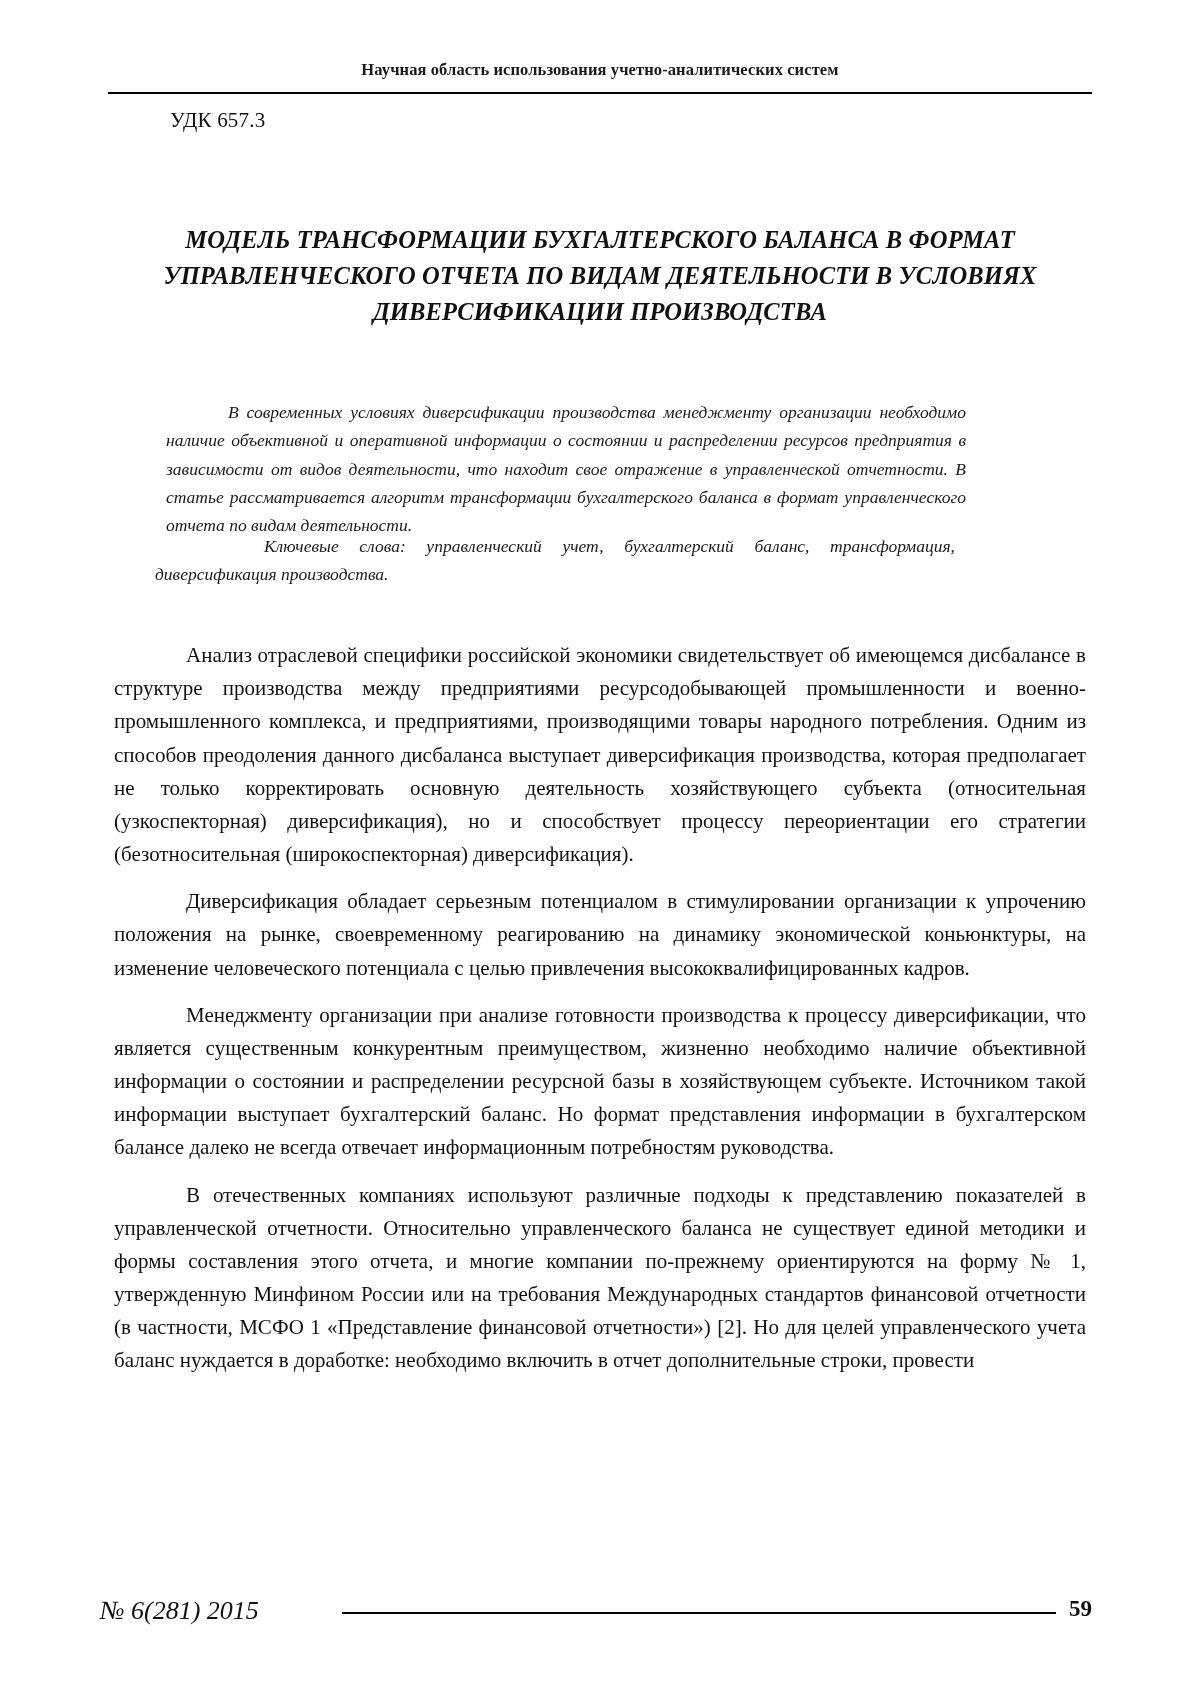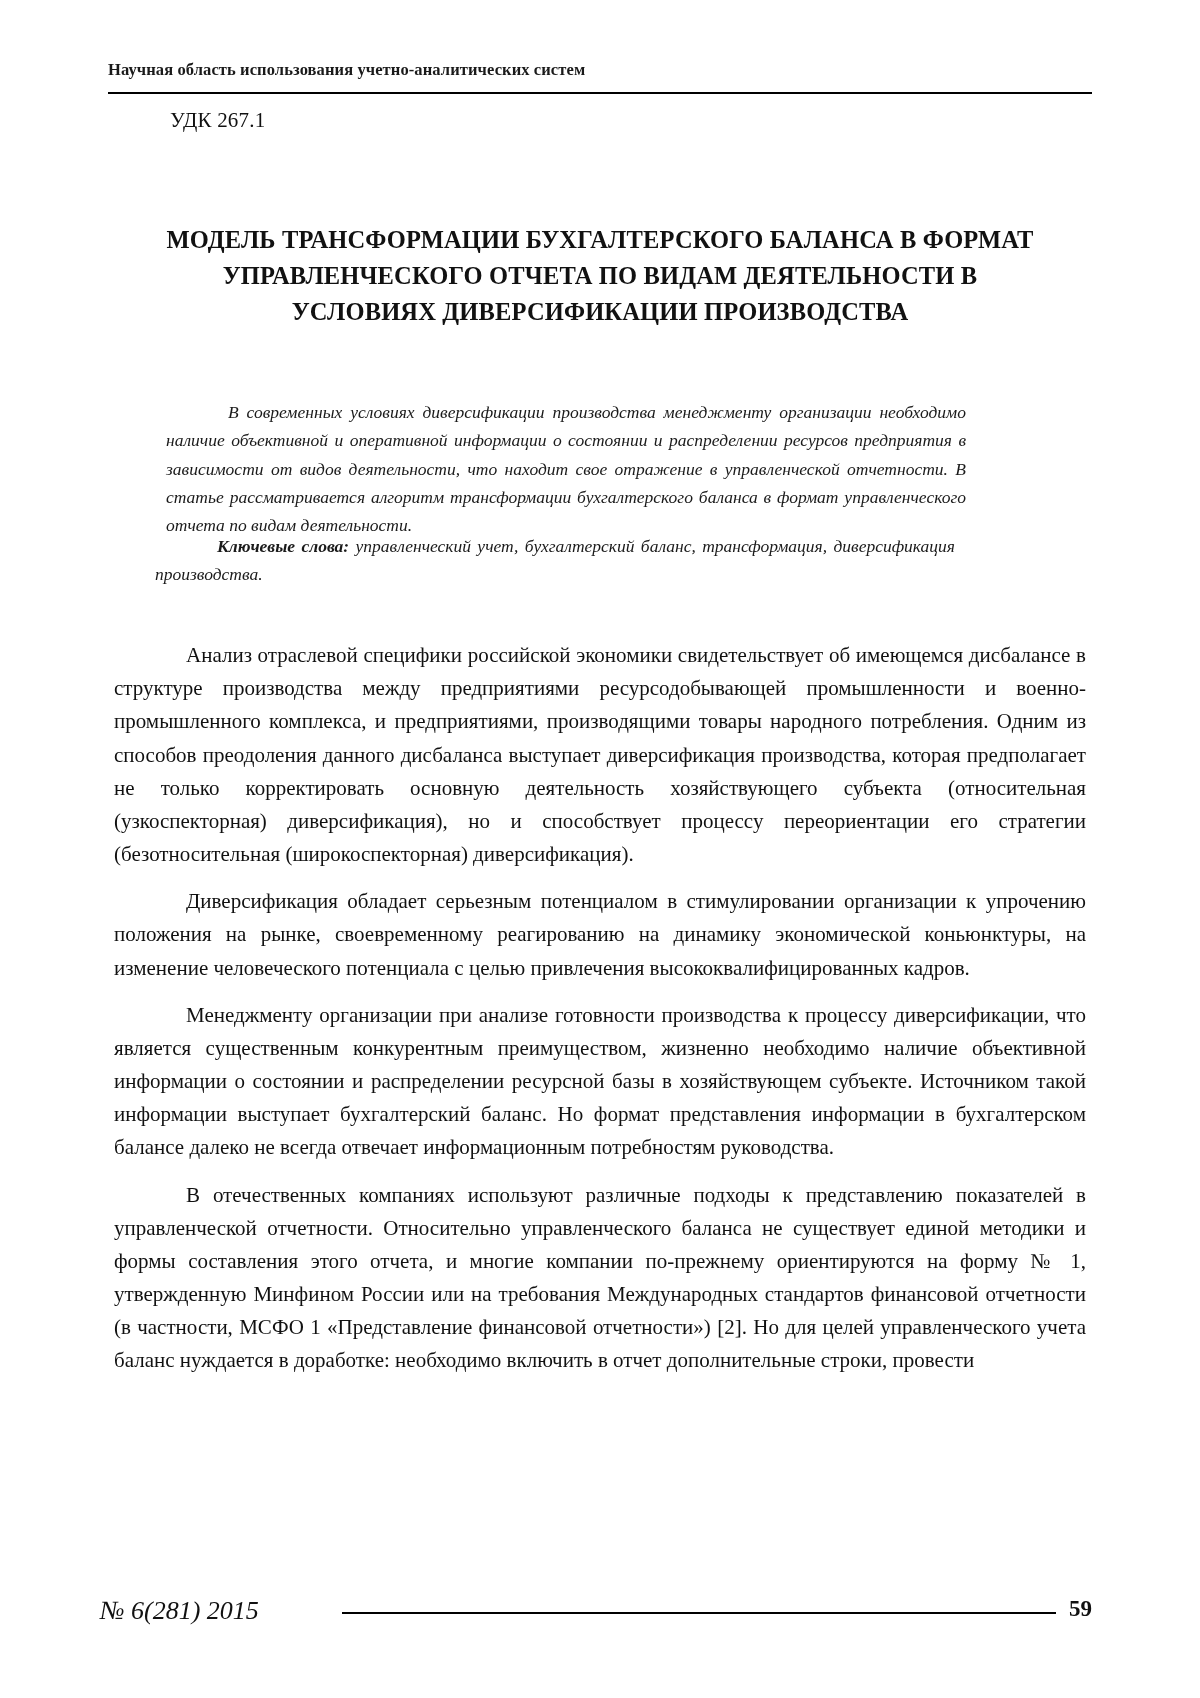--- a/index.html
+++ b/index.html
@@ -24,21 +24,21 @@
     box-sizing: border-box;
     padding: 0;
   }
 
   
   .running-head {
     position: absolute;
     left: 108px;
     top: 60px;
     width: 984px;
-    text-align: left;
+    text-align: center;
     font-family: "Liberation Serif", serif;
     font-weight: bold;
     font-size: 16.5px;
     letter-spacing: 0.1px;
     color: #1a1a1a;
   }
   .head-rule {
     position: absolute;
     left: 108px;
     top: 92px;
@@ -71,20 +71,21 @@
   .title {
     position: absolute;
     left: 150px;
     top: 222px;
     width: 900px;
     text-align: center;
     font-weight: bold;
     font-size: 24.5px;
     line-height: 1.47;
     letter-spacing: 0.15px;
+    font-style: italic;
   }
 
   
   .abstract {
     position: absolute;
     left: 155px;
     top: 398px;
     width: 800px;
     font-style: italic;
     font-size: 17.5px;
@@ -100,21 +101,22 @@
     top: 532px;
     width: 800px;
     font-style: italic;
     font-size: 17.5px;
     line-height: 1.62;
     text-align: justify;
     text-indent: 62px;
     color: #1a1a1a;
   }
   .keywords b {
-    font-weight: bold;
+    font-weight: normal;
+    margin-left: 47px;
   }
 
   
   .body-text {
     position: absolute;
     left: 100px;
     top: 625px;
     width: 1000px;
     font-size: 21px;
     line-height: 1.58;
@@ -158,21 +160,21 @@
   }
 </style>
 </head>
 <body>
 
 <div class="page">
 
   <div class="running-head">Научная область использования учетно-аналитических систем</div>
   <div class="head-rule"></div>
 
-  <div class="udc">УДК 267.1</div>
+  <div class="udc">УДК 657.3</div>
 
 
   <div class="title">МОДЕЛЬ ТРАНСФОРМАЦИИ БУХГАЛТЕРСКОГО БАЛАНСА В ФОРМАТ УПРАВЛЕНЧЕСКОГО ОТЧЕТА ПО ВИДАМ ДЕЯТЕЛЬНОСТИ В УСЛОВИЯХ ДИВЕРСИФИКАЦИИ ПРОИЗВОДСТВА</div>
 
   <div class="abstract">В современных условиях диверсификации производства менеджменту организации необходимо наличие объективной и оперативной информации о состоянии и распределении ресурсов предприятия в зависимости от видов деятельности, что находит свое отражение в управленческой отчетности. В статье рассматривается алгоритм трансформации бухгалтерского баланса в формат управленческого отчета по видам деятельности.</div>
 
   <div class="keywords">
     <b>Ключевые слова:</b><span> управленческий учет, бухгалтерский баланс, трансформация, диверсификация производства.</span>
   </div>
 

